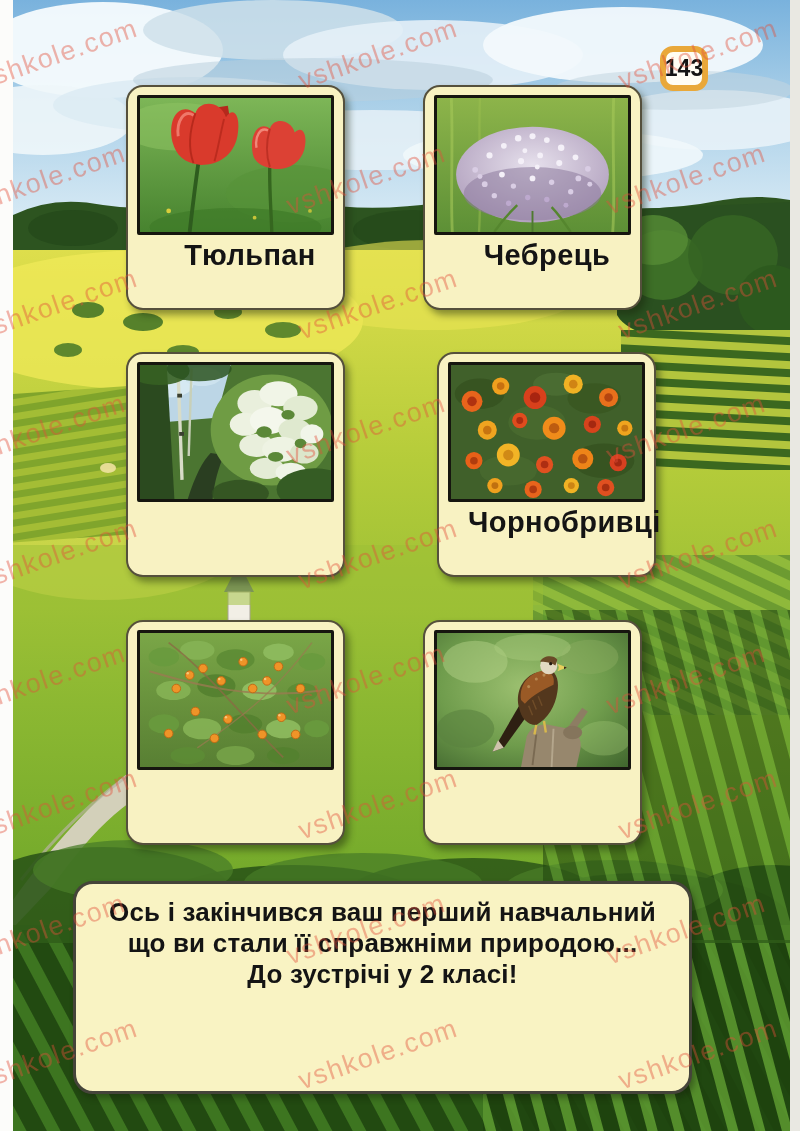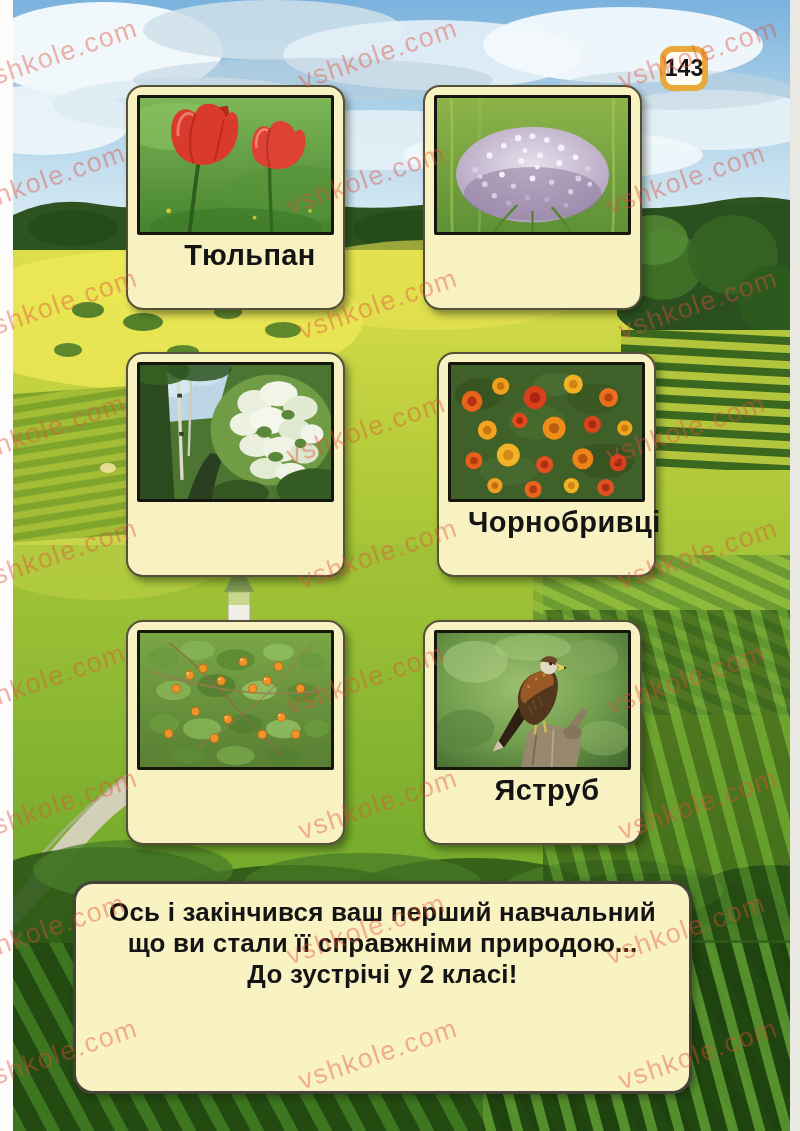--- a/index.html
+++ b/index.html
@@ -260,20 +260,21 @@
           <circle cx="75" cy="110" r="2.8"></circle>
             <circle cx="95" cy="104" r="2.8"></circle>
             <circle cx="115" cy="106" r="2.8"></circle>
           <circle cx="135" cy="112" r="2.6"></circle>
         </g>
         <path d="M60,140 C70,125 78,118 84,112" stroke="#55862e" stroke-width="2.5" fill="none"></path>
         <path d="M140,140 C132,128 126,120 120,114" stroke="#55862e" stroke-width="2.5" fill="none"></path>
         <path d="M100,140 C100,130 100,124 100,118" stroke="#4e7a2e" stroke-width="2" fill="none"></path>
       </svg>
     </div>
+    <div class="card-label">Чебрець</div>
   </div>
 
   <div class="card pos-3">
     <div class="photo">
       <svg viewBox="0 0 200 140" preserveAspectRatio="none">
         <rect width="200" height="140" fill="#4b7531"></rect>
         <path d="M0,0 L95,0 L80,55 L0,62 Z" fill="#bcd6e6"></path>
         <ellipse cx="30" cy="20" rx="26" ry="14" fill="#d8ebf4" opacity=".9"></ellipse>
         <ellipse cx="65" cy="12" rx="20" ry="10" fill="#cfe5f0" opacity=".8"></ellipse>
         <path d="M0,0 L28,0 L36,140 L0,140 Z" fill="#2b4a1f"></path>
@@ -464,21 +465,20 @@
         </g>
         <circle cx="117" cy="34" r="9" fill="#e3d9c2"></circle>
         <path d="M108,30 C110,24 122,22 126,28 L124,34 C118,30 112,30 108,30 Z" fill="#6a4a28"></path>
         <circle cx="119" cy="32" r="1.6" fill="#241a10"></circle>
         <path d="M126,32 L136,36 L126,40 C128,37 128,35 126,32 Z" fill="#e8d05c"></path>
         <path d="M133,35 L136,36 L133,38 Z" fill="#3a2c18"></path>
         <path d="M104,96 L102,106" stroke="#d8b84c" stroke-width="2.5" fill="none"></path>
         <path d="M112,92 L114,104" stroke="#d8b84c" stroke-width="2.5" fill="none"></path>
       </svg>
     </div>
-    <div class="card-label">Яструб</div>
   </div>
 
   <div class="msg-box">
     <div class="msg-line">Ось і закінчився ваш перший навчальний</div>
     <div class="msg-line">що ви стали її справжніми природою...</div>
     <div class="msg-line">До зустрічі у 2 класі!</div>
   </div>
 
   <div class="wm-layer">
       <span class="wm" style="left: -25px; top: 39px;">vshkole.com</span>

